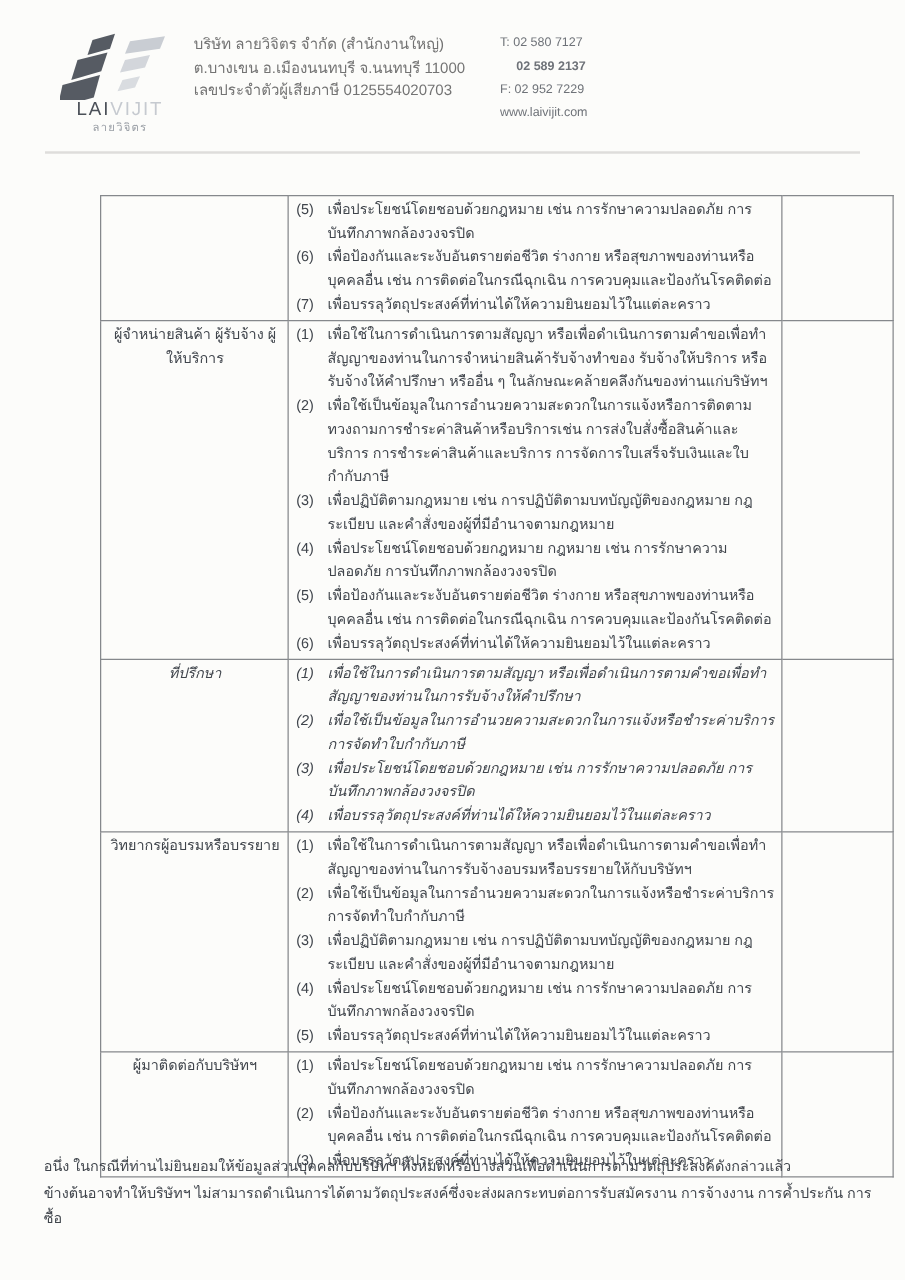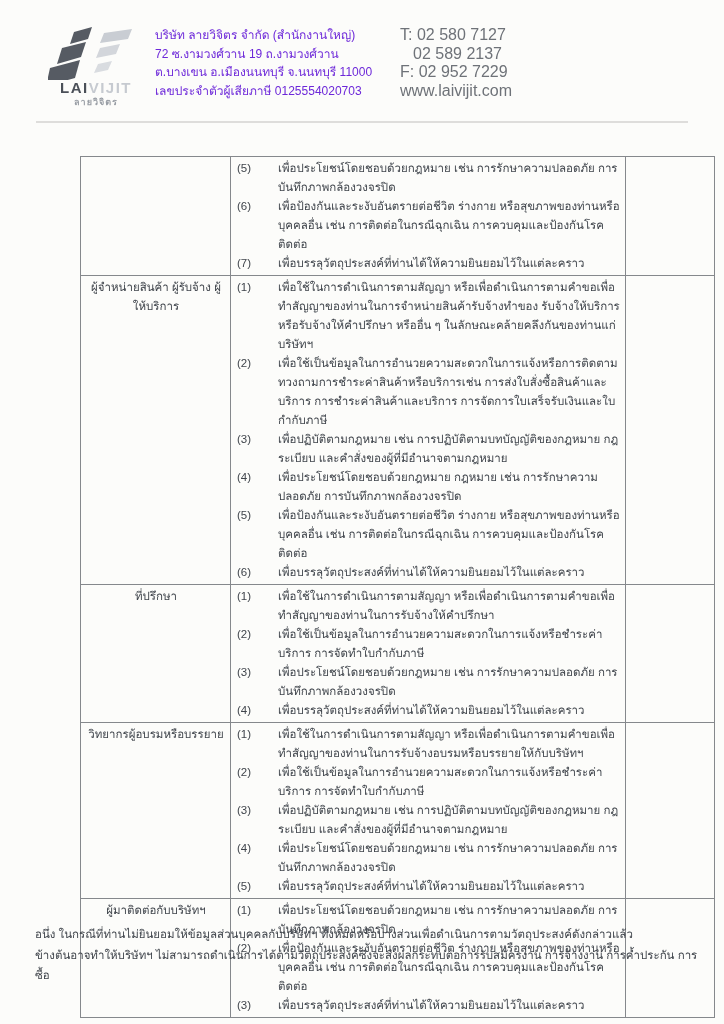--- a/index.html
+++ b/index.html
@@ -15,64 +15,64 @@
     overflow:hidden;
     color:#3f444b;
   }
   
   .logo{
     position:absolute;left:44px;top:26px;width:104px;height:84px;
     text-align:center;
   }
   .logo svg{display:block;margin:0 auto;}
   .logo-latin{
-    font-size:15px;font-weight:bold;letter-spacing:1.5px;line-height:16px;
+    font-size:15px;font-weight:normal;letter-spacing:1.5px;line-height:16px;
     white-space:nowrap;
   }
   .logo-lai{color:#4b5058;}
   .logo-vijit{color:#c6cad0;}
   .logo-thai{
-    font-size:9px;color:#989da4;letter-spacing:1px;line-height:12px;font-weight:bold;
+    font-size:9px;color:#989da4;letter-spacing:1px;line-height:12px;
   }
   .company-block{
     position:absolute;left:155px;top:26px;width:250px;
-    font-size:12px;line-height:18.5px;color:#6d28d9;
+    font-size:12px;line-height:18.5px;color:#737373;
   }
   .contact-block{
     position:absolute;left:400px;top:26px;width:140px;
-    font-size:16px;line-height:18.5px;color:#6e7278;
-  }
-  .contact-block div:nth-child(2){padding-left:13px;}
+    font-size:10px;line-height:18.5px;color:#6e7278;
+  }
+  .contact-block div:nth-child(2){padding-left:13px;font-weight:bold;}
   .rule{
     position:absolute;left:36px;top:121px;width:652px;height:2px;
     background:#dedddb;
   }
   
   table.purpose{
     position:absolute;left:80px;top:156px;width:598px;
     border-collapse:collapse;table-layout:fixed;
   }
   table.purpose td{
     border:1px solid #85888c;
     vertical-align:top;
     padding:2px 5px 2px 6px;
     font-size:11.5px;line-height:19px;
   }
   td.col-label{width:138px;text-align:center;}
   td.col-purpose{width:383px;}
   td.col-remark{width:77px;}
   tr.row-0 td{height:95px;}
   tr.row-1 td{height:241px;}
-  tr.row-2 td{height:126px;}
+  tr.row-2 td{height:126px;font-style:italic;}
   tr.row-3 td{height:168px;}
   tr.row-4 td{height:92px;}
   .cell-clip{overflow:hidden;height:100%;}
   .item{display:flex;}
   .item .num{flex:0 0 25px;}
-  .item .txt{flex:1 1 auto;margin-left:16px;}
+  .item .txt{flex:1 1 auto;}
   
   .footer-note{
     position:absolute;left:35px;top:924px;width:666px;
     font-size:11.5px;line-height:20.5px;color:#3f444b;
   }
 </style>
 </head>
 <body>
 
 <div class="page">
@@ -85,21 +85,20 @@
       <polygon points="56,7 84,3 80,13 52,17" fill="#c9cdd3"></polygon>
       <polygon points="52,22 72,18 68,28 48,32" fill="#d3d6db"></polygon>
       <polygon points="50,38 64,35 60,44 46,47" fill="#d9dce0"></polygon>
     </svg>
     <div class="logo-latin"><span class="logo-lai">LAI</span><span class="logo-vijit">VIJIT</span></div>
     <div class="logo-thai">ลายวิจิตร</div>
   </div>
 
   <div class="company-block">
       <div>บริษัท ลายวิจิตร จำกัด (สำนักงานใหญ่)</div>
-      <div>72 ซ.งามวงศ์วาน 19 ถ.งามวงศ์วาน</div>
       <div>ต.บางเขน อ.เมืองนนทบุรี จ.นนทบุรี 11000</div>
       <div>เลขประจำตัวผู้เสียภาษี 0125554020703</div>
     </div>
 
   <div class="contact-block">
       <div>T: 02 580 7127</div>
       <div>02 589 2137</div>
       <div>F: 02 952 7229</div>
       <div>www.laivijit.com</div>
     </div>

